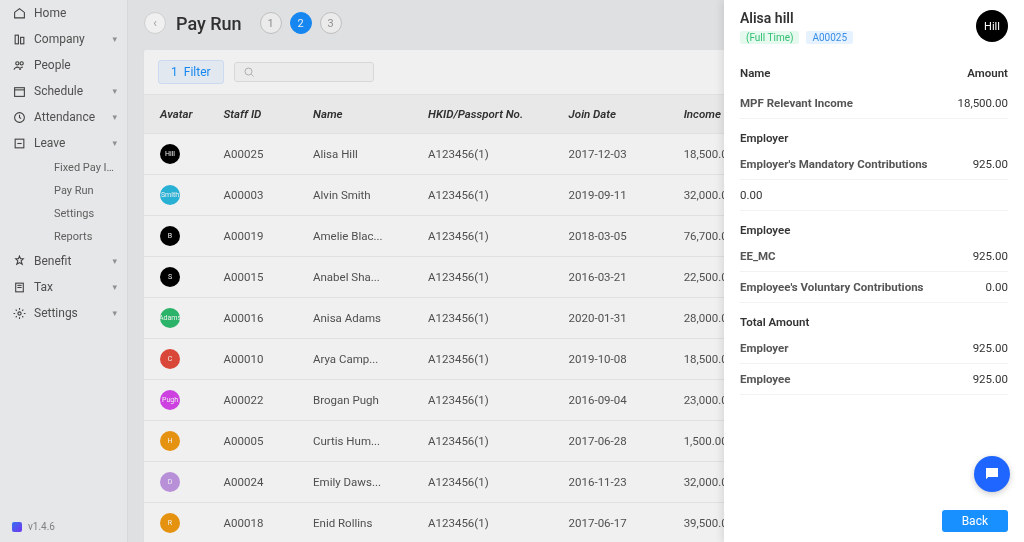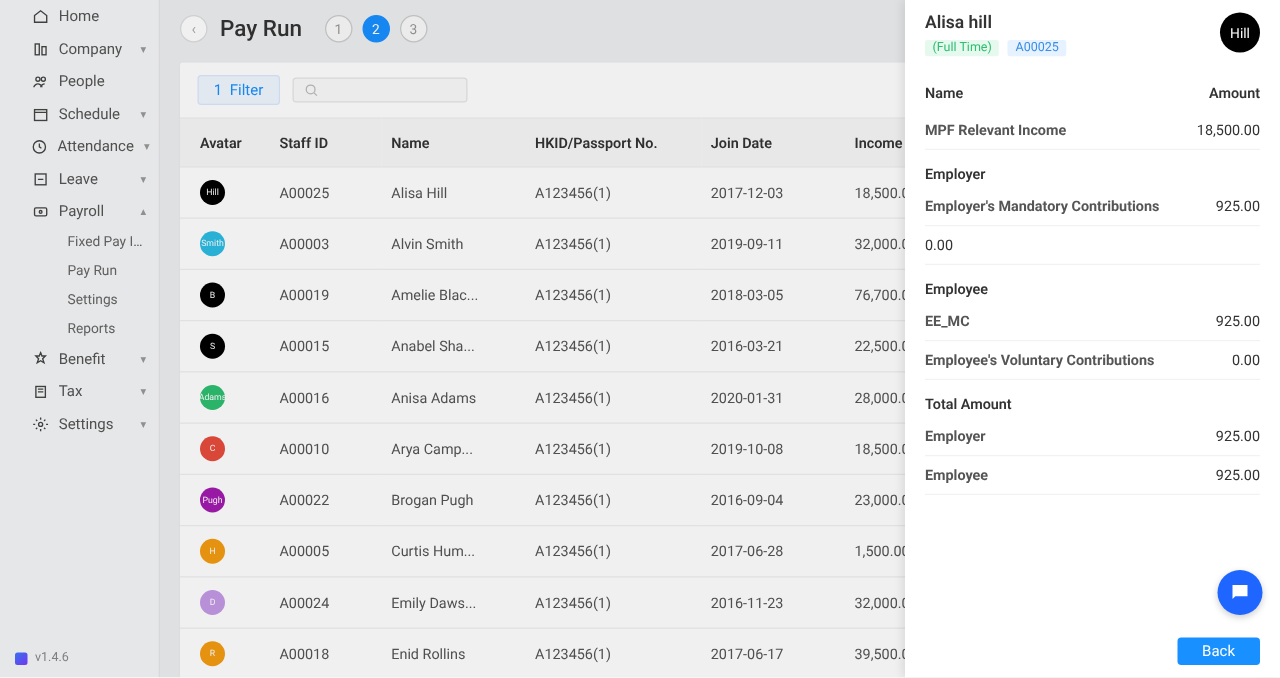--- a/index.html
+++ b/index.html
@@ -38,21 +38,21 @@
     color: #4a4a4a;
     position: relative;
   }
   .sidebar .nav {
     flex: 1;
     overflow: hidden;
   }
   .nav-item {
     display: flex;
     align-items: center;
-    padding: 6px 10px 6px 25px;
+    padding: 6px 10px 6px 12px;
     gap: 8px;
     cursor: pointer;
     color: #555;
     position: relative;
   }
   .nav-item .icon {
     width: 14px; height: 14px;
     display: inline-flex;
     align-items: center;
     justify-content: center;
@@ -173,20 +173,21 @@
   .table th {
     text-align: left;
     padding: 12px 8px;
     font-weight: 600;
     color: #333;
     background: #f7f7f7;
     border-top: 1px solid #eee;
     border-bottom: 1px solid #eee;
     white-space: nowrap;
     overflow: hidden;
+    font-style: italic;
   }
   .table td {
     padding: 10px 8px;
     border-bottom: 1px solid #f0f0f0;
     color: #555;
     white-space: nowrap;
     overflow:hidden;
     text-overflow: ellipsis;
   }
   .table td:first-child, .table th:first-child {
@@ -336,30 +337,20 @@
         </div>
         <div class="nav-item">
           <span class="icon">
             <svg width="13" height="13" viewBox="0 0 24 24" fill="none" stroke="currentColor" stroke-width="2">
               <rect x="4" y="4" width="16" height="16"></rect>
               <line x1="8" y1="12" x2="16" y2="12"></line>
             </svg>
           </span>
           <span>Leave</span>
           <span class="chev">▾</span>
-        </div>
-        <div class="nav-item">
-          <span class="icon">
-            <svg width="13" height="13" viewBox="0 0 24 24" fill="none" stroke="currentColor" stroke-width="2">
-              <rect x="3" y="6" width="18" height="12" rx="2"></rect>
-              <circle cx="12" cy="12" r="2"></circle>
-            </svg>
-          </span>
-          <span>Payroll</span>
-          <span class="chev">▴</span>
         </div>
         <div class="sub-item">Fixed Pay Items</div>
         <div class="sub-item">Pay Run</div>
         <div class="sub-item">Settings</div>
         <div class="sub-item">Reports</div>
         <div class="nav-item">
           <span class="icon">
             <svg width="13" height="13" viewBox="0 0 24 24" fill="none" stroke="currentColor" stroke-width="2">
               <path d="M12 2l2 5h5l-4 4 2 6-5-3-5 3 2-6-4-4h5z"></path>
             </svg>
@@ -512,21 +503,21 @@
               <td>A00010</td>
               <td>Arya Camp...</td>
               <td>A123456(1)</td>
               <td>2019-10-08</td>
               <td>18,500.00</td>
               <td>925.00</td>
               <td>17,57</td>
             </tr>
             <tr>
               <td>
-                <div class="avatar" style="background:#a21caf">Pugh</div>
+                <div class="avatar" style="background:#d946ef">Pugh</div>
               </td>
               <td>A00022</td>
               <td>Brogan Pugh</td>
               <td>A123456(1)</td>
               <td>2016-09-04</td>
               <td>23,000.00</td>
               <td>1,150.00</td>
               <td>21,85</td>
             </tr>
             <tr>

